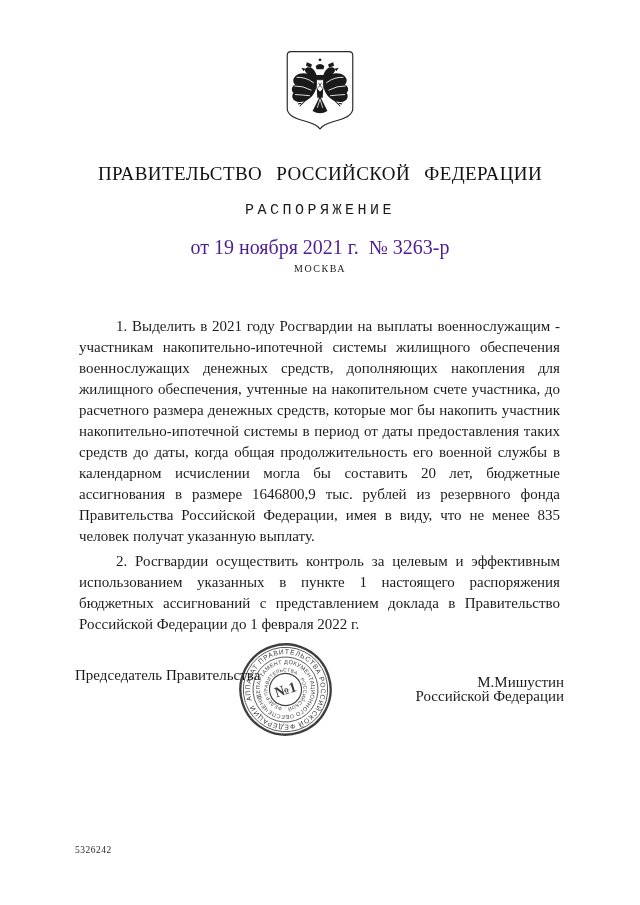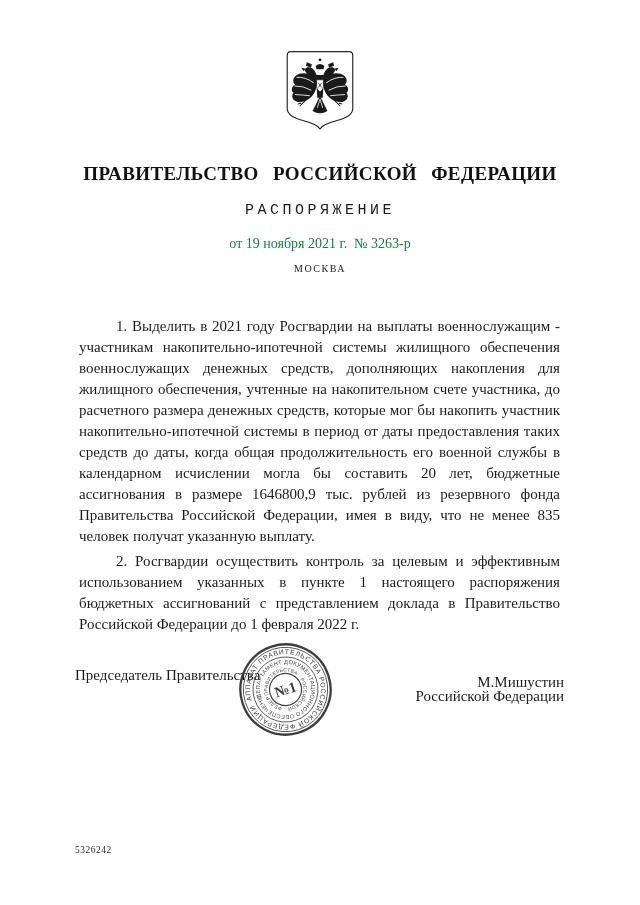--- a/index.html
+++ b/index.html
@@ -23,21 +23,21 @@
     width: 78px;
     height: 90px;
   }
   .authority {
     position: absolute;
     top: 163px;
     left: 0;
     width: 640px;
     text-align: center;
     font-size: 19px;
-    font-weight: bold;
+    font-weight: normal;
     letter-spacing: 0.4px;
     word-spacing: 9px;
     color: #111111;
   }
   .doc-type {
     position: absolute;
     top: 202px;
     left: 0;
     width: 640px;
     text-align: center;
@@ -45,23 +45,23 @@
     letter-spacing: 3.5px;
     color: #1c1c1c;
     font-family: Liberation Mono, monospace;
   }
   .date-line {
     position: absolute;
     top: 236px;
     left: 0;
     width: 640px;
     text-align: center;
-    font-size: 14px;
+    font-size: 20px;
     white-space: pre;
-    color: #15803d;
+    color: #4c1d95;
   }
   .city {
     position: absolute;
     top: 263px;
     left: 0;
     width: 640px;
     text-align: center;
     font-size: 10px;
     letter-spacing: 1.5px;
     color: #1c1c1c;

